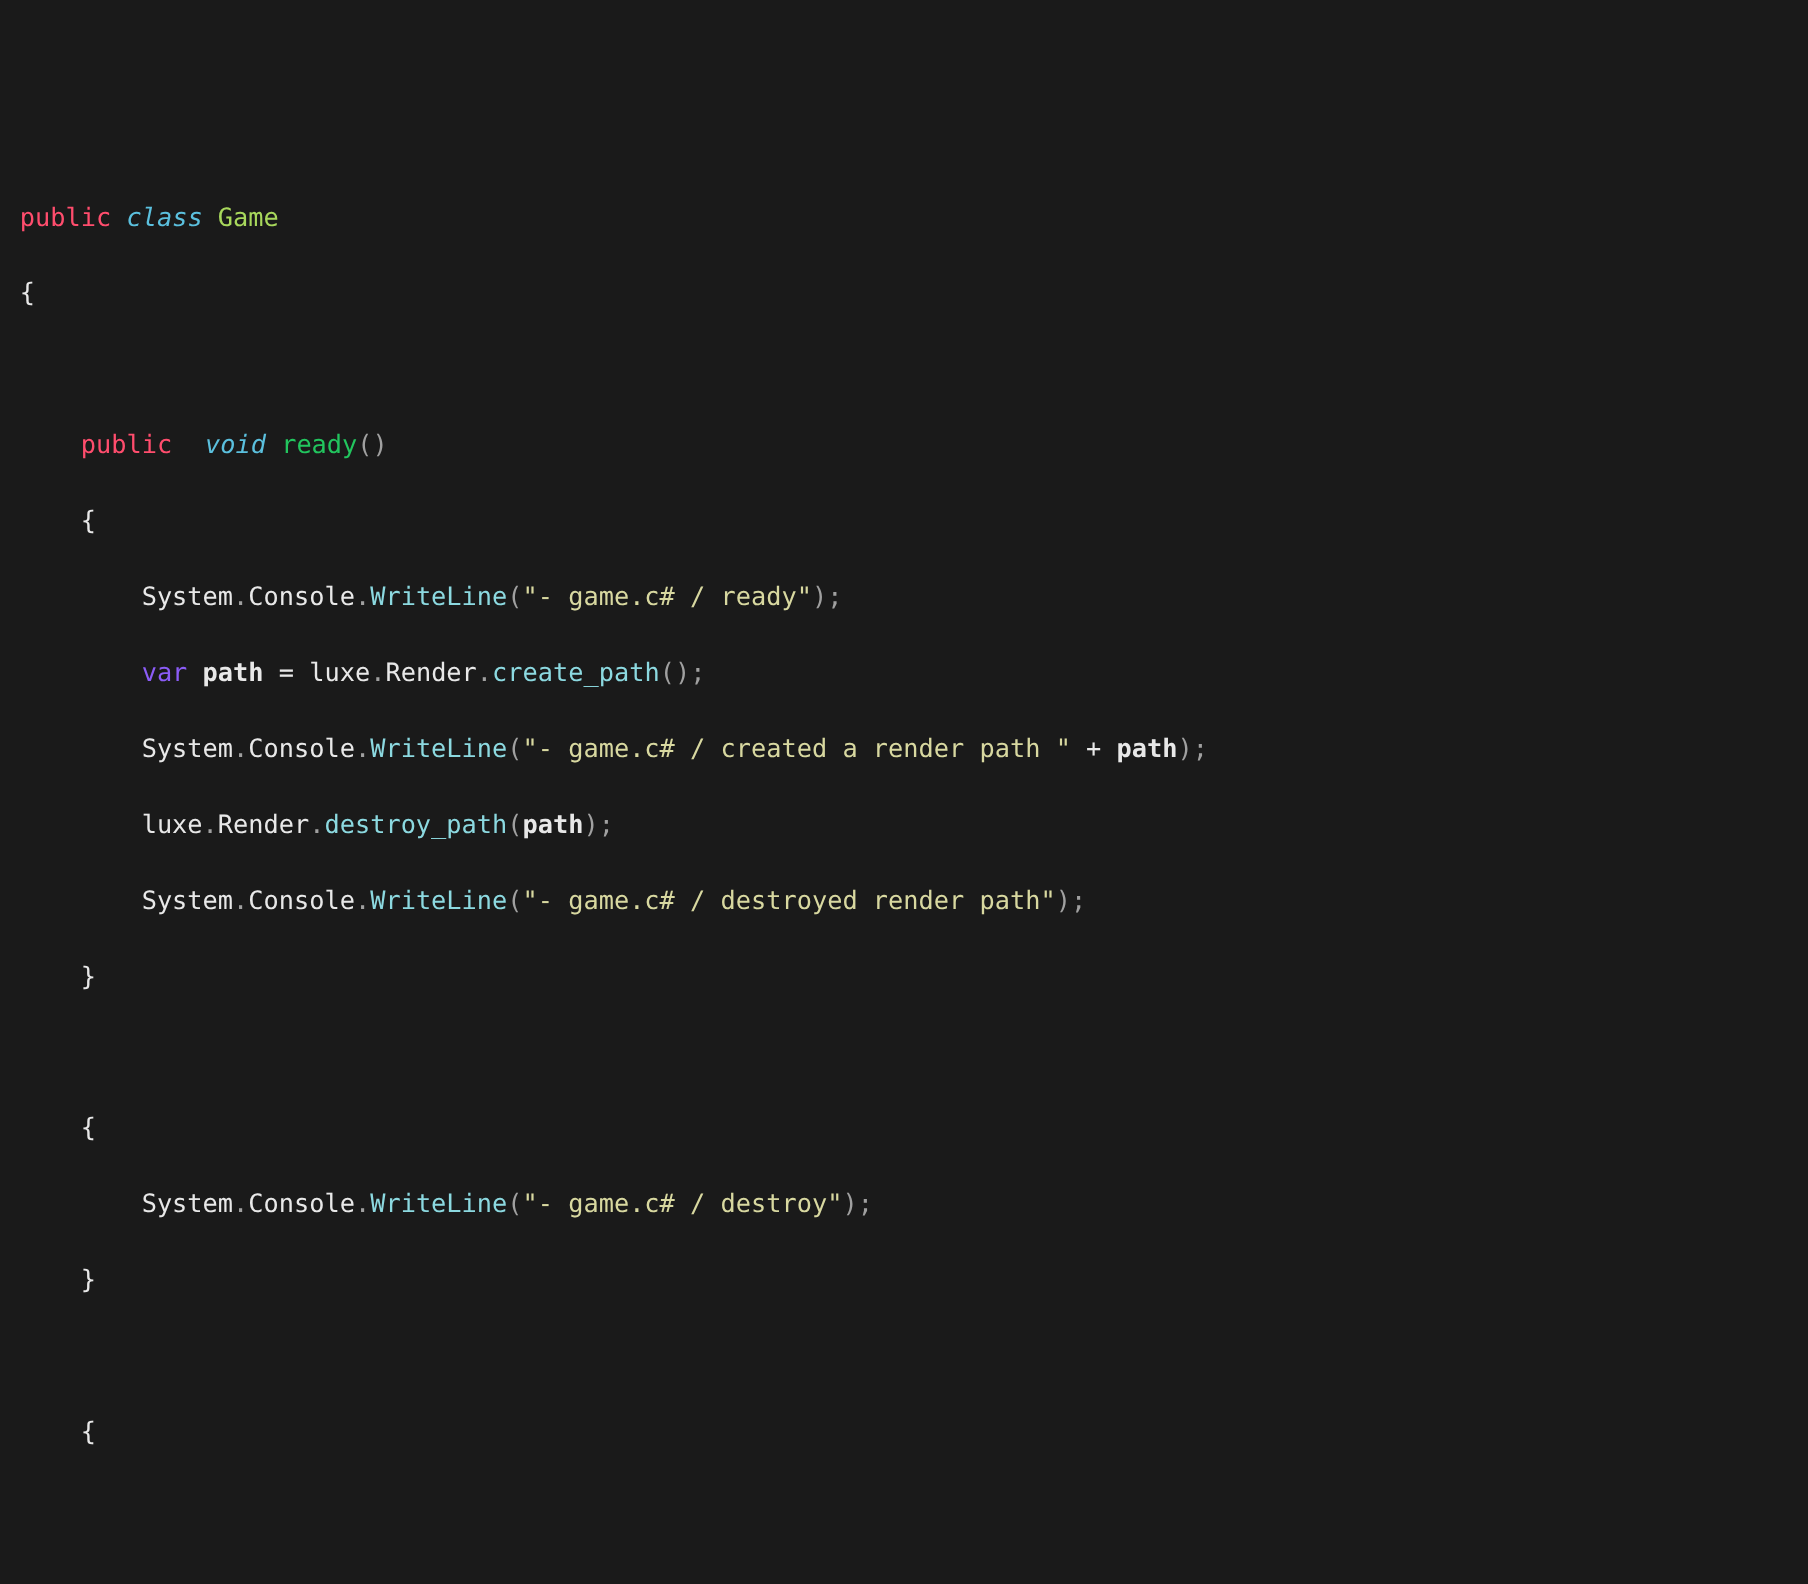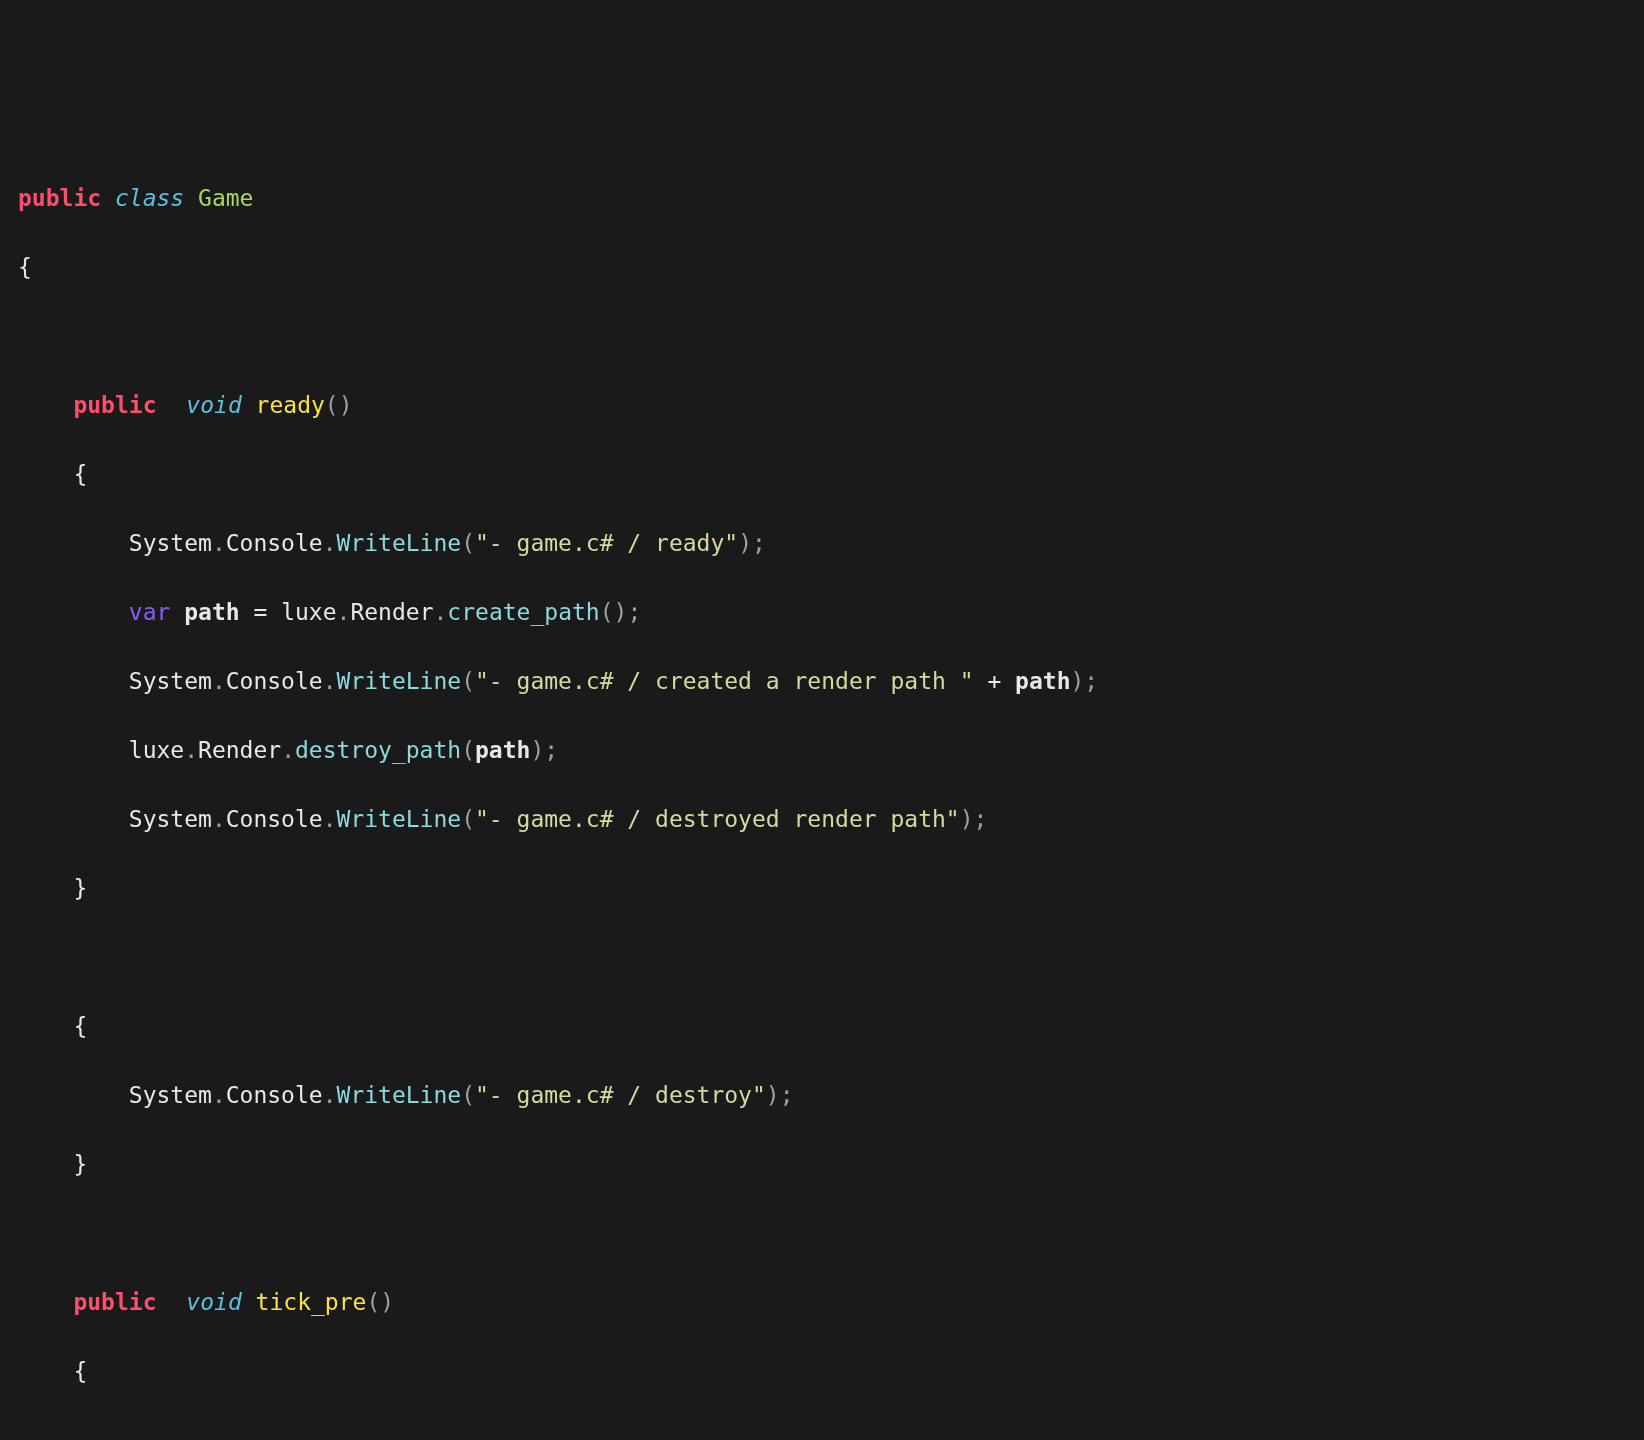--- a/index.html
+++ b/index.html
@@ -18,40 +18,40 @@
       width: 1644px;
       height: 1440px;
       overflow: hidden;
     }
     .code-line {
       display: block;
       min-height: 1.5em;
     }
     .kw-public {
       color: #ff4d6d;
-      font-weight: 700;
+      font-weight: 400;
       text-align: center;
     }
     .kw-class {
       color: #5bc0de;
       font-style: italic;
     }
     .kw-void {
       color: #5bc0de;
       font-style: italic;
       margin-left: 16px;
     }
     .kw-var {
       color: #8b5cf6;
     }
     .class-name {
       color: #a8d85c;
     }
     .method-name {
-      color: #fde047;
+      color: #22c55e;
     }
     .type-name {
       color: #e8e8e8;
     }
     .member {
       color: #e8e8e8;
     }
     .call-method {
       color: #8cd9e0;
     }
@@ -87,21 +87,20 @@
 <span class="code-line">        <span class="kw-var">var</span> <span class="variable">path</span> <span class="operator">=</span> <span class="member">luxe</span><span class="punct">.</span><span class="member">Render</span><span class="punct">.</span><span class="call-method">create_path</span><span class="punct">(</span><span class="punct">)</span><span class="punct">;</span></span>
 <span class="code-line">        <span class="type-name">System</span><span class="punct">.</span><span class="member">Console</span><span class="punct">.</span><span class="call-method">WriteLine</span><span class="punct">(</span><span class="string">"- game.c# / created a render path "</span> <span class="operator">+</span> <span class="variable">path</span><span class="punct">)</span><span class="punct">;</span></span>
 <span class="code-line">        <span class="member">luxe</span><span class="punct">.</span><span class="member">Render</span><span class="punct">.</span><span class="call-method">destroy_path</span><span class="punct">(</span><span class="variable">path</span><span class="punct">)</span><span class="punct">;</span></span>
 <span class="code-line">        <span class="type-name">System</span><span class="punct">.</span><span class="member">Console</span><span class="punct">.</span><span class="call-method">WriteLine</span><span class="punct">(</span><span class="string">"- game.c# / destroyed render path"</span><span class="punct">)</span><span class="punct">;</span></span>
 <span class="code-line">    <span class="brace">}</span></span>
 <span class="code-line"></span>
 <span class="code-line">    <span class="brace">{</span></span>
 <span class="code-line">        <span class="type-name">System</span><span class="punct">.</span><span class="member">Console</span><span class="punct">.</span><span class="call-method">WriteLine</span><span class="punct">(</span><span class="string">"- game.c# / destroy"</span><span class="punct">)</span><span class="punct">;</span></span>
 <span class="code-line">    <span class="brace">}</span></span>
 <span class="code-line"></span>
-<span class="code-line">    <span class="kw-public">public</span> <span class="kw-void">void</span> <span class="method-name">tick_pre</span><span class="punct">(</span><span class="punct">)</span></span>
 <span class="code-line">    <span class="brace">{</span></span>
 
 
 
 
 
 
 
 
 

